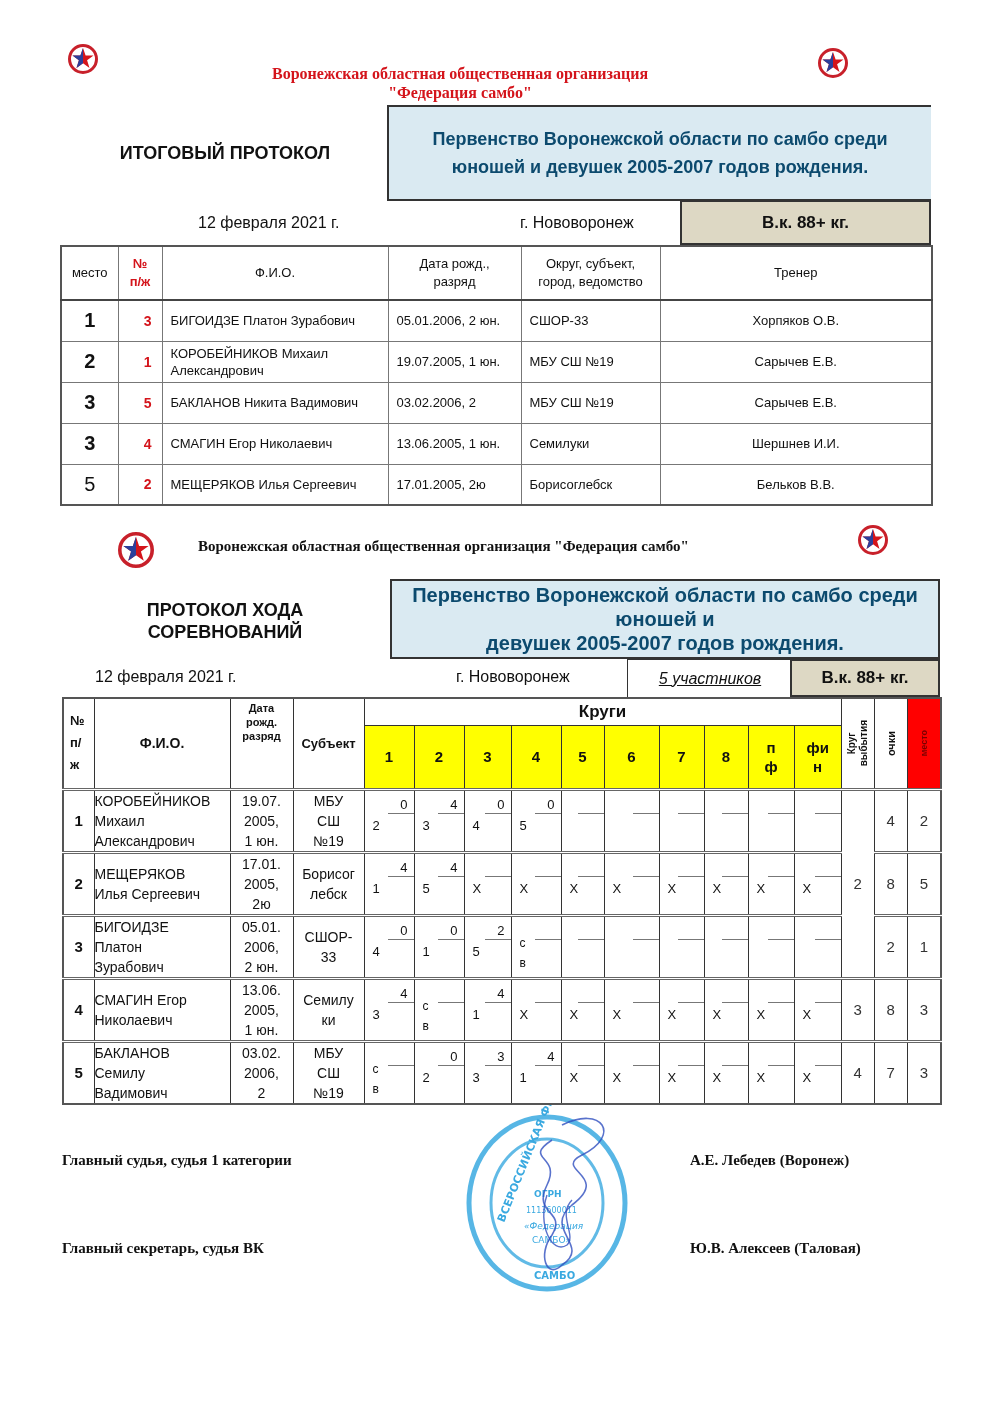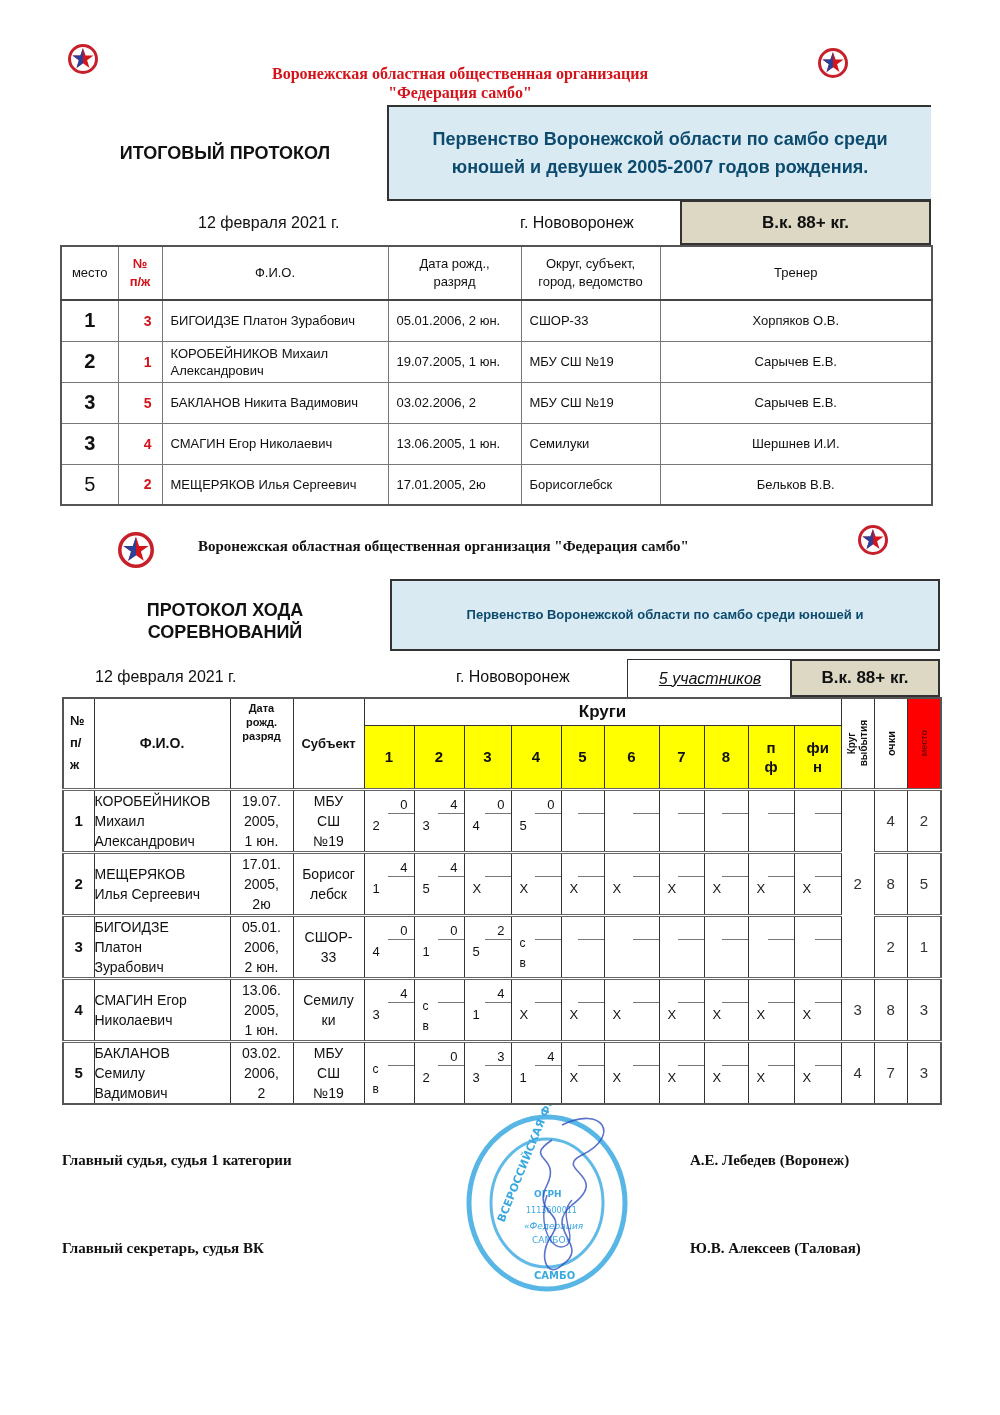--- a/index.html
+++ b/index.html
@@ -172,23 +172,24 @@
   <polygon points="15,4 17.6,11.6 25.5,11.6 19.1,16.3 21.5,24 15,19.3 8.5,24 10.9,16.3 4.5,11.6 12.4,11.6" fill="#d4141b"></polygon>
   <polygon points="15,4 12.4,11.6 4.5,11.6 10.9,16.3 8.5,24 15,19.3" fill="#2b3f9b"></polygon>
 </svg>
 <div class="abs org-black serif" style="left:198px;top:538px;">Воронежская областная общественная организация "Федерация самбо"</div>
 
 <div class="abs doc-title" style="left:100px;top:599px;width:250px;">
   <div>ПРОТОКОЛ ХОДА</div>
   <div>СОРЕВНОВАНИЙ</div>
 </div>
 
-<div class="abs event-box" style="left:390px;top:579px;width:550px;height:72px;font-size:13px;line-height:24px;">
+<div class="abs event-box" style="left:390px;top:579px;width:550px;height:80px;font-size:20px;line-height:24px;">
   <div>
     <div>Первенство Воронежской области по самбо  среди юношей и</div>
+    <div>девушек  2005-2007 годов рождения.</div>
   </div>
 </div>
 
 <div class="abs plain" style="left:95px;top:668px;">12 февраля 2021 г.</div>
 <div class="abs plain" style="left:456px;top:668px;">г. Нововоронеж</div>
 <div class="abs" style="left:627px;top:659px;width:165px;height:38px;border-left:1px solid #333;border-top:1px solid #333;display:flex;align-items:center;justify-content:center;">
   <span style="font-style:italic;text-decoration:underline;font-size:16px;">5 участников</span>
 </div>
 <div class="abs weight-box" style="left:790px;top:659px;width:150px;height:38px;">В.к. 88+ кг.</div>
 

